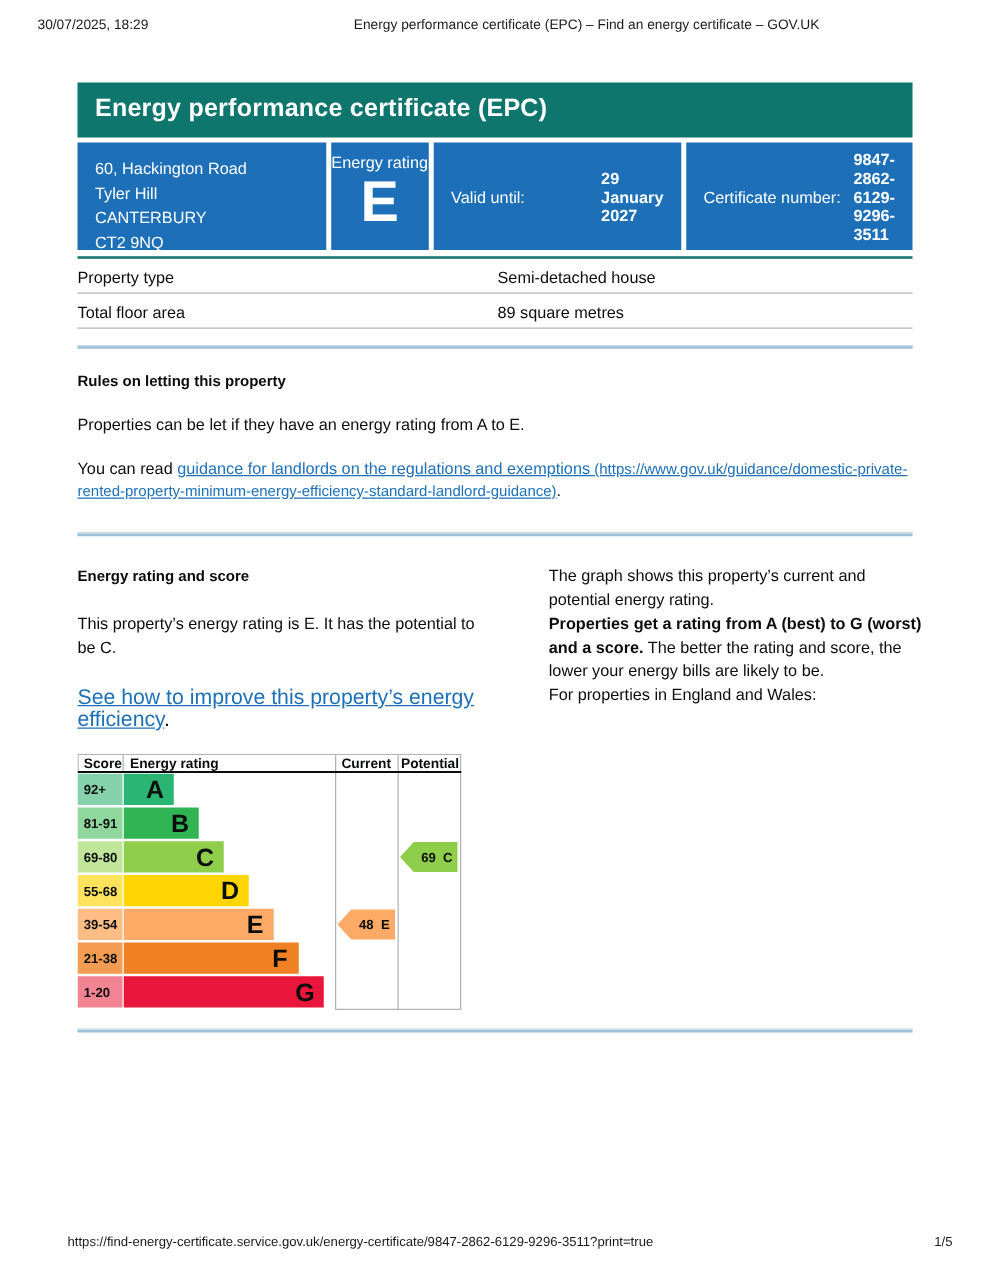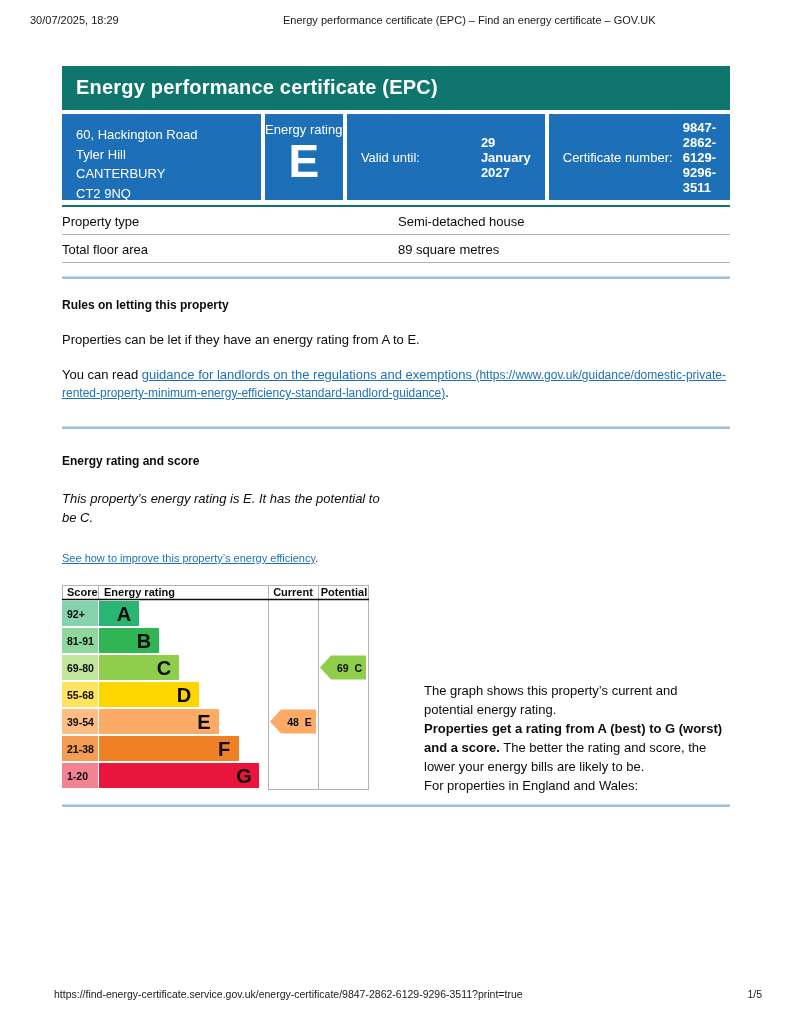--- a/index.html
+++ b/index.html
@@ -40,25 +40,25 @@
 
   h2 { font-size:12px; line-height:20px; }
   .h2-rules { margin-top:16px; }
   p { font-size:13px; line-height:16px; }
   .p-rules1 { margin-top:17px; }
   .p-rules2 { margin-top:18px; line-height:17px; }
 
   a.link { color:#1d70b8; text-decoration:underline; cursor:pointer; }
   .link-url { font-size:12px; }
 
-  .two-col { display:flex; gap:28px; margin-top:22px;align-items:flex-end; }
+  .two-col { display:flex; gap:43px; margin-top:22px; }
   .col-left { width:334px; flex:none; }
   .col-right { width:306px; flex:none; }
-  .p-intro { margin-top:18px; line-height:19px;font-style:italic; }
-  .improve-wrap { margin-top:22px; font-size:11px; line-height:18px; }
+  .p-intro { margin-top:18px; line-height:19px; }
+  .improve-wrap { margin-top:22px; font-size:17px; line-height:18px; }
   .col-right p { line-height:19px; }
   .col-right p + p { }
   .chart-wrap { margin-top:18px; }
 </style>
 </head>
 <body>
 
 <div class="page">
 
   <div class="print-header">

